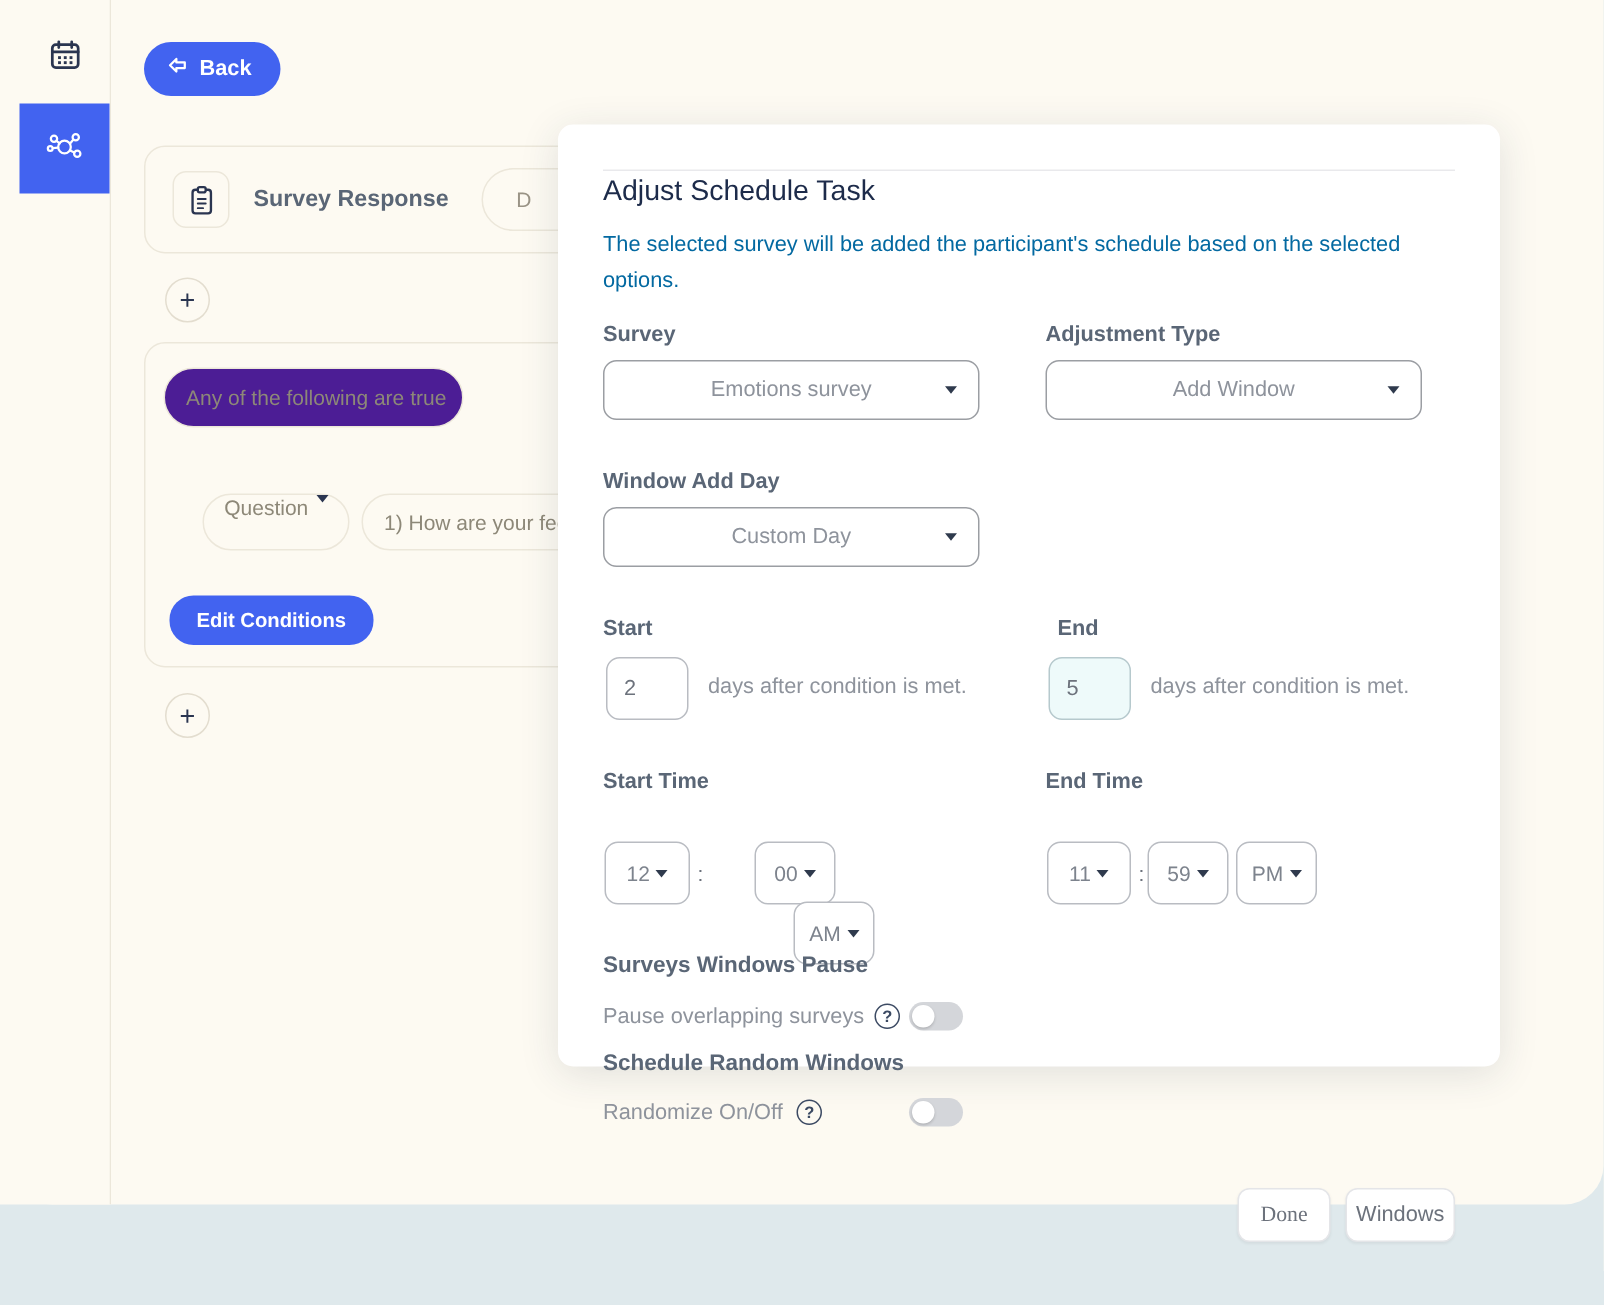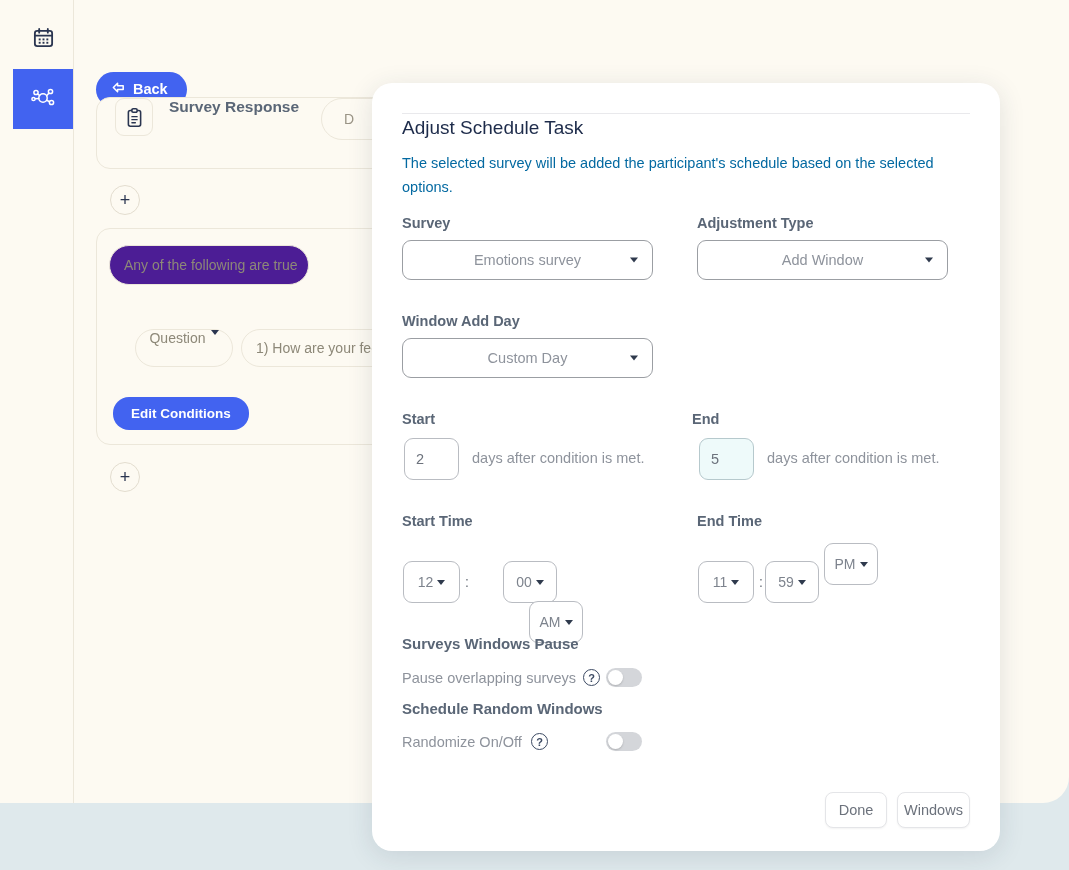--- a/index.html
+++ b/index.html
@@ -48,42 +48,41 @@
     display: flex; align-items: center; gap: 7px;
     background: #4263f0;
     border: none;
     color: #fff;
     font-size: 14.5px;
     font-weight: bold;
     padding: 8px 19px 9px 15px;
     border-radius: 18px;
     cursor: pointer;
     font-family: "Liberation Sans", sans-serif;
-    margin-top: 44px;
   }
   #page-title {
     font-size: 17px;
     font-weight: bold;
     color: #55606e;
     letter-spacing: 0.1px;
   }
 
   
   .canvas-card {
     position: absolute;
     background: #fdfaf2;
     border: 1px solid #ece7da;
     border-radius: 14px;
   }
   #survey-response-card {
     left: 96px; top: 97px;
     width: 460px; height: 72px;
   }
   #survey-response-inner {
-    display: flex; gap: 16px;
+    display: flex; align-items: center; gap: 16px;
     padding: 0 0 0 18px; height: 100%;
   }
   #survey-response-icon {
     width: 38px; height: 38px;
     border: 1px solid #ece7da;
     border-radius: 9px;
     background: #fdfaf2;
     display: flex; align-items: center; justify-content: center;
   }
   #survey-response-label {
@@ -157,23 +156,23 @@
     padding: 9px 18px;
     border-radius: 16px;
     cursor: pointer;
     font-family: "Liberation Sans", sans-serif;
   }
 
   
   #modal {
     position: absolute;
     left: 372px; top: 83px;
-    width: 628px; height: 768px;
+    width: 628px; height: 628px;
     background: #ffffff;
-    border-radius: 20px;
+    border-radius: 10px;
     box-shadow: 0 5px 26px rgba(40,55,80,0.13);
   }
   #modal-divider {
     position: absolute; left: 30px; top: 30px;
     width: 568px; height: 1px;
     background: #e9e9ec;
   }
   #modal-title {
     position: absolute; left: 30px; top: 34px;
     font-size: 19px; color: #1d2b4a;
@@ -286,21 +285,21 @@
     position: absolute;
     height: 36px;
     border: 1px solid #e4e5e8;
     border-radius: 8px;
     background: #fff;
     font-size: 14.5px; color: #6c727c;
     cursor: pointer;
     box-shadow: 0 1px 2px rgba(0,0,0,0.05);
     font-family: "Liberation Sans", sans-serif;
   }
-  #done-button { left: 453px; top: 709px; width: 62px; }
+  #done-button { left: 453px; top: 709px; width: 62px; font-family: Liberation Serif, serif; }
   #cancel-button { left: 525px; top: 709px; width: 73px; }
 </style>
 </head>
 <body>
 
 <div id="app-shell">
 
   <div id="sidebar-rail">
     <div class="rail-item" id="rail-item-calendar">
       <span>
@@ -390,21 +389,21 @@
   <div class="field-label" style="left:30px; top:230px;">Window Add Day</div>
   <div class="select-box" style="left:30px; top:255px;">
     <span>Custom Day</span>
     <span class="select-caret"></span>
   </div>
 
   <div class="field-label" style="left:30px; top:328px;">Start</div>
   <input class="num-input" style="left: 32px; top: 355px;" value="2">
   <div class="num-suffix" style="left:100px; top:367px;">days after condition is met.</div>
 
-  <div class="field-label" style="left:320px; top:328px;">End</div>
+  <div class="field-label" style="left:333px; top:328px;">End</div>
   <input class="num-input focused" style="left: 327px; top: 355px;" value="5">
   <div class="num-suffix" style="left:395px; top:367px;">days after condition is met.</div>
 
   <div class="field-label" style="left:30px; top:430px;">Start Time</div>
   <div class="time-chip" style="left:31px; top:478px; width:57px;">
     <span>12</span>
     <span class="chip-caret"></span>
   </div>
   <div class="time-colon" style="left:93px; top:491px;">:</div>
   <div class="time-chip" style="left:99px; top:478px; width:54px;margin-left:32px;">
@@ -419,21 +418,21 @@
   <div class="field-label" style="left:325px; top:430px;">End Time</div>
   <div class="time-chip" style="left:326px; top:478px; width:56px;">
     <span>11</span>
     <span class="chip-caret"></span>
   </div>
   <div class="time-colon" style="left:387px; top:491px;">:</div>
   <div class="time-chip" style="left:393px; top:478px; width:54px;">
     <span>59</span>
     <span class="chip-caret"></span>
   </div>
-  <div class="time-chip" style="left:452px; top:460px; width:54px;">
+  <div class="time-chip" style="left:452px; top:478px; width:54px;">
     <span>PM</span>
     <span class="chip-caret"></span>
   </div>
 
   <div class="section-head" style="left:30px; top:552px;">Surveys Windows Pause</div>
   <div class="toggle-row-label" style="left:30px; top:587px;">Pause overlapping surveys</div>
   <div class="help-icon" style="left:211px; top:586px;">?</div>
   <div class="toggle" style="left:234px; top:585px;">
     <div class="knob"></div>
   </div>

